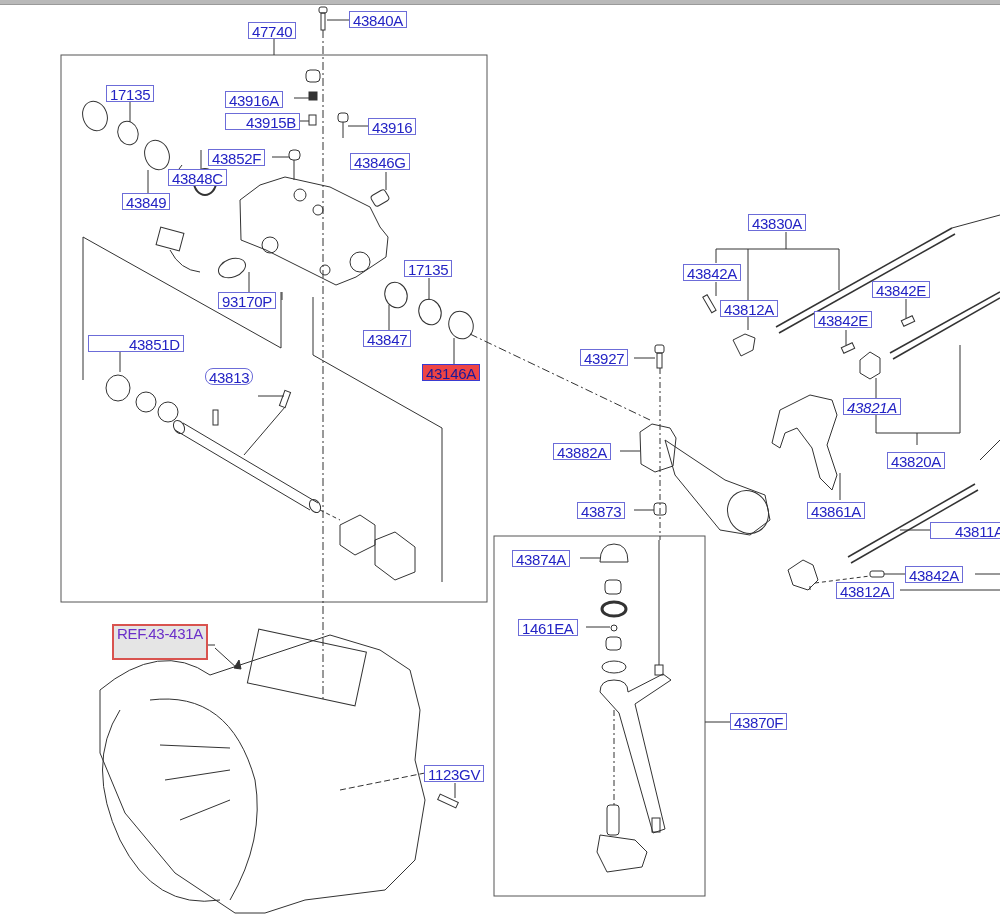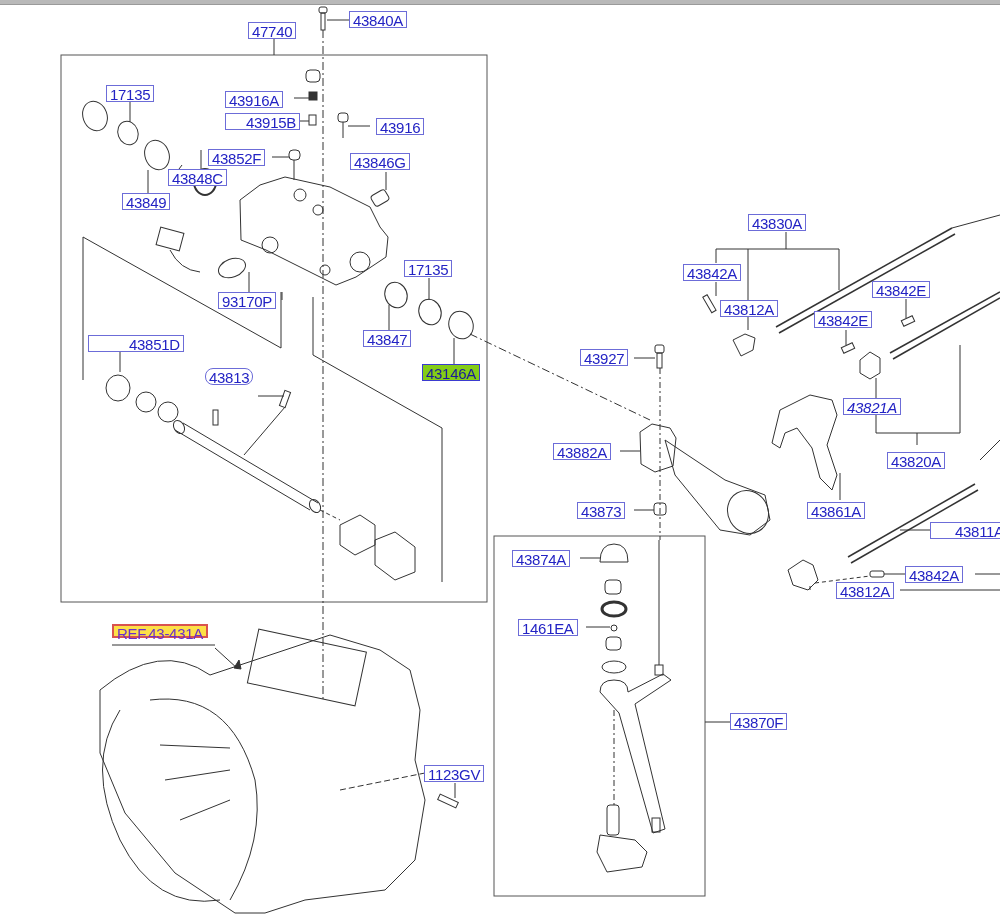--- a/index.html
+++ b/index.html
@@ -5,22 +5,22 @@
   html, body { margin:0; padding:0; background:#ffffff; }
   body { width:1000px; height:918px; position:relative; overflow:hidden; font-family:"Liberation Sans", sans-serif; }
   .topbar { position:absolute; left:0; top:0; width:1000px; height:4px; background:#b9b9b9; border-bottom:1px solid #9a9a9a; }
   svg.art { position:absolute; left:0; top:0; width:1000px; height:918px; }
   .lbl {
     position:absolute; height:17px; line-height:17px; padding:0 3px;
     border:1px solid #6c6cd8; background:#ffffff; color:#2323c4;
     font-size:15px; letter-spacing:-0.3px; white-space:nowrap; box-sizing:border-box;
     cursor:pointer;
   }
-  .lbl.sel { background:#84cc16; color:#1a1a9a; border-color:#3b3bd0; }
-  .lbl.ref { color:#6b2fc9; border:2px solid #d9534f; height:14px; line-height:15px; background:#fde047; }
+  .lbl.sel { background:#ef4444; color:#1a1a9a; border-color:#3b3bd0; }
+  .lbl.ref { color:#6b2fc9; border:2px solid #d9534f; height:36px; line-height:15px; background:#e5e5e5; }
 </style>
 </head>
 <body>
 
 <div class="topbar"></div>
 
 <svg class="art" viewBox="0 0 1000 918">
   <g fill="none" stroke="#333" stroke-width="1">
 
     <rect x="61" y="55" width="426" height="547" stroke="#555"></rect>
@@ -183,21 +183,21 @@
       <rect x="438" y="798" width="20" height="6" transform="rotate(25 448 801)"></rect>
     </g>
   </g>
 </svg>
 
 <div class="lbl" style="left:248px;top:22px;">47740</div>
 <div class="lbl" style="left:349px;top:11px;">43840A</div>
 <div class="lbl" style="left:106px;top:85px;">17135</div>
 <div class="lbl" style="left:225px;top:91px;">43916A</div>
 <div class="lbl" style="left:225px;top:113px;padding-left:20px;">43915B</div>
-<div class="lbl" style="left:368px;top:118px;margin-left:8px;">43916</div>
+<div class="lbl" style="left:368px;top:118px;">43916</div>
 <div class="lbl" style="left:168px;top:129px;margin-top:40px;">43848C</div>
 <div class="lbl" style="left:208px;top:149px;">43852F</div>
 <div class="lbl" style="left:350px;top:153px;">43846G</div>
 <div class="lbl" style="left:122px;top:193px;">43849</div>
 <div class="lbl" style="left:218px;top:292px;">93170P</div>
 <div class="lbl" style="left:404px;top:260px;">17135</div>
 <div class="lbl" style="left:363px;top:330px;">43847</div>
 <div class="lbl sel" style="left:422px;top:364px;">43146A</div>
 <div class="lbl" style="left:88px;top:335px;padding-left:40px;">43851D</div>
 <div class="lbl" style="left:205px;top:368px;border-radius:8px;">43813</div>

